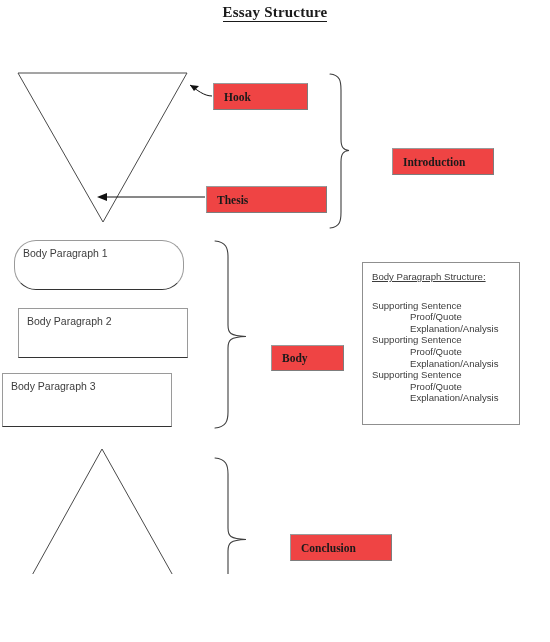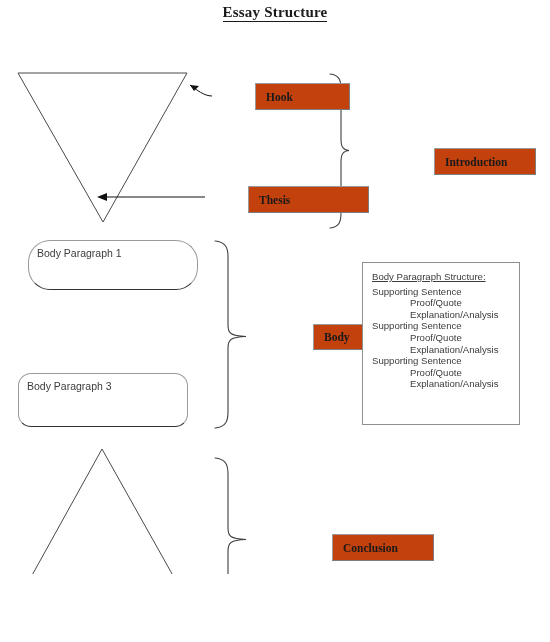--- a/index.html
+++ b/index.html
@@ -44,29 +44,28 @@
     pointer-events: none;
   }
 
   
   .label-box {
     position: absolute;
     box-sizing: border-box;
     border: 1px solid #9a9a9a;
     border-right-color: #7d7d7d;
     border-bottom-color: #7d7d7d;
-    background: #c2410c;
+    background: #ef4444;
     font-family: "Liberation Serif", serif;
     font-weight: bold;
     font-size: 11.5px;
     color: #1a1a1a;
     display: flex;
     align-items: center;
     padding-left: 10px;
-    margin-left: 42px;
   }
 
   
   .para-box {
     position: absolute;
     box-sizing: border-box;
     border: 1px solid #9a9a9a;
     border-bottom: 1.5px solid #333333;
     background: #ffffff;
     font-family: "Liberation Sans", sans-serif;
@@ -86,21 +85,21 @@
     border: 1px solid #8f8f8f;
     background: #ffffff;
     padding: 8px 6px 0 9px;
     font-family: "Liberation Sans", sans-serif;
     font-size: 9.6px;
     color: #3c3c3c;
     line-height: 11.6px;
   }
   #structure-box .struct-head {
     text-decoration: underline;
-    margin-bottom: 3px;
+    margin-bottom: 17px;
     white-space: nowrap;
   }
   #structure-box .lvl0 { padding-left: 0; white-space: nowrap; }
   #structure-box .lvl1 { padding-left: 38px; white-space: nowrap; }
 
   
   svg .shape {
     fill: none;
     stroke: #4a4a4a;
     stroke-width: 1;
@@ -173,30 +172,33 @@
   </div>
 
   <div class="label-box" style="left:392px; top:148px; width:102px; height:27px;">
     <span>Introduction</span>
   </div>
 
   <div class="label-box" style="left:206px; top:186px; width:121px; height:27px;">
     <span>Thesis</span>
   </div>
 
-  <div class="para-box" style="left:28px; top:240px; width:170px; height:50px;border-radius:22px;">
+  <div class="para-box" style="left:14px; top:240px; width:170px; height:50px;border-radius:22px;">
     <span>Body Paragraph 1</span>
   </div>
 
-
-  <div class="para-box" style="left:18px; top:373px; width:170px; height:54px;border-radius:13px;">
+  <div class="para-box" style="left:18px; top:308px; width:170px; height:50px;">
+    <span>Body Paragraph 2</span>
+  </div>
+
+  <div class="para-box" style="left:2px; top:373px; width:170px; height:54px;">
     <span>Body Paragraph 3</span>
   </div>
 
-  <div class="label-box" style="left:271px; top:324px; width:73px; height:26px;">
+  <div class="label-box" style="left:271px; top:345px; width:73px; height:26px;">
     <span>Body</span>
   </div>
 
   <div id="structure-box">
     <div class="struct-head">Body Paragraph Structure:</div>
     <div class="lvl0">Supporting Sentence</div>
     <div class="lvl1">Proof/Quote</div>
     <div class="lvl1">Explanation/Analysis</div>
     <div class="lvl0">Supporting Sentence</div>
     <div class="lvl1">Proof/Quote</div>

